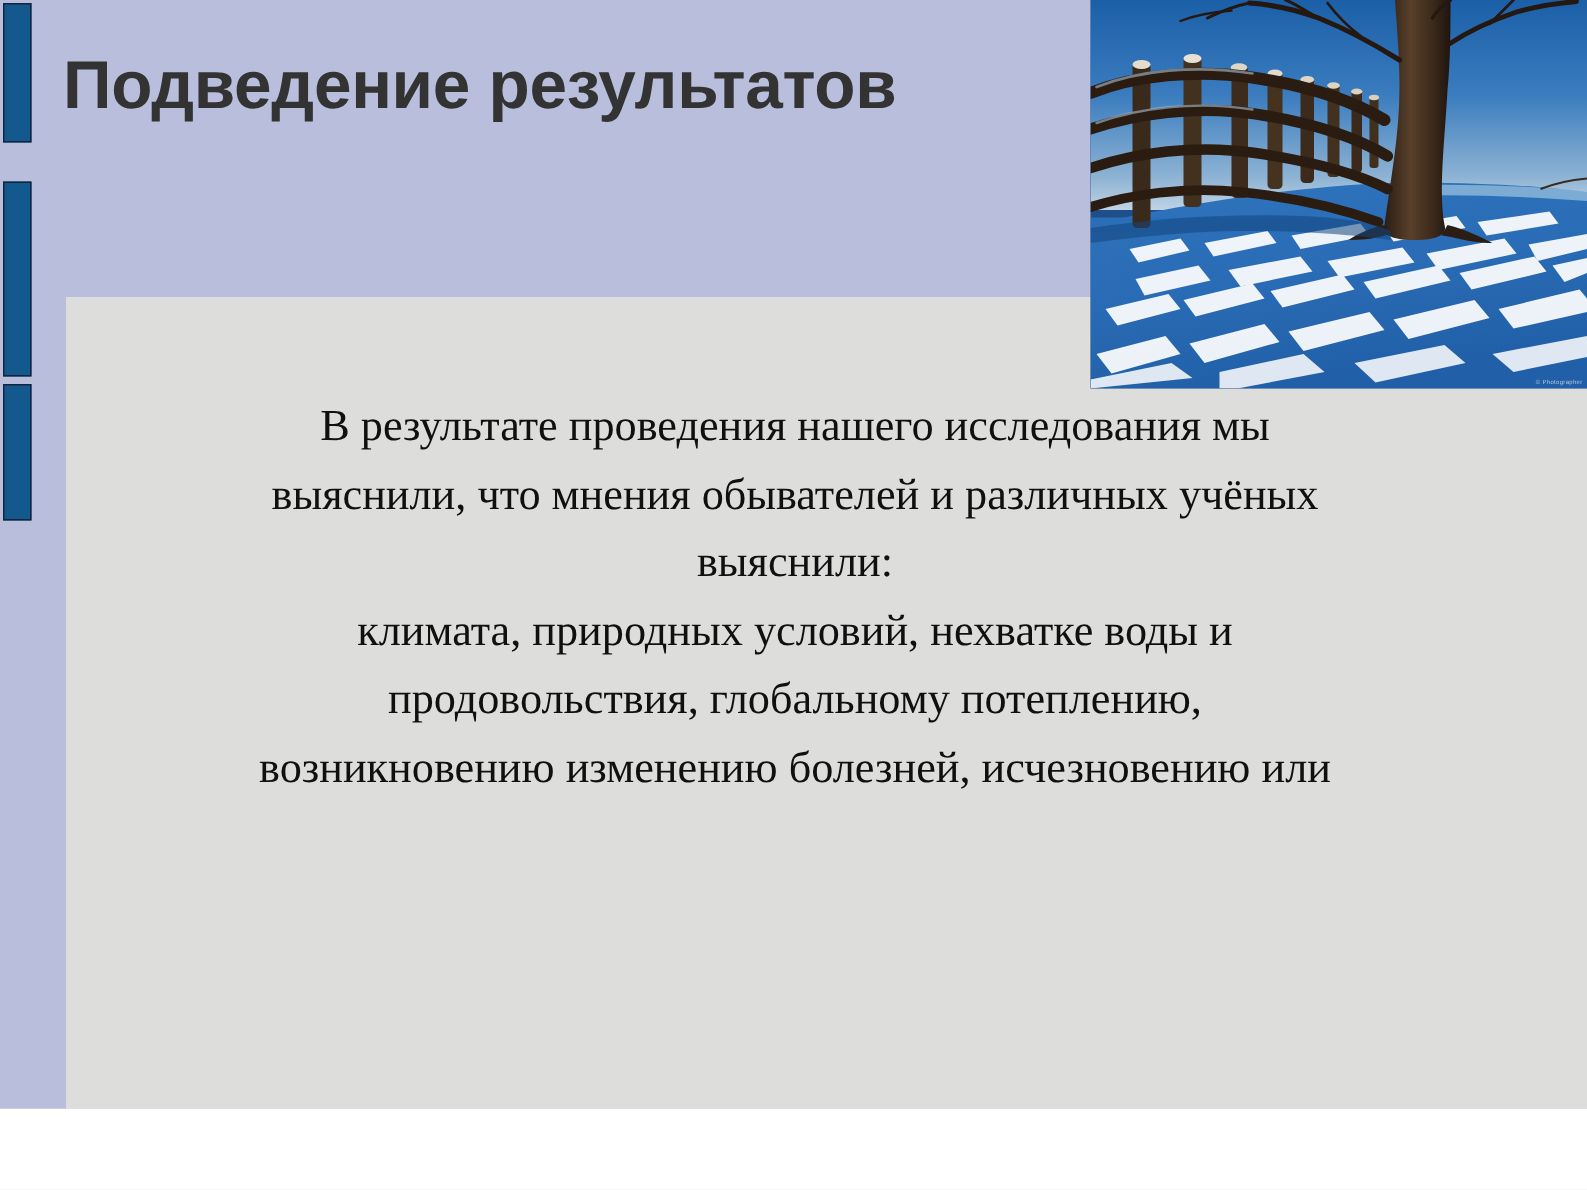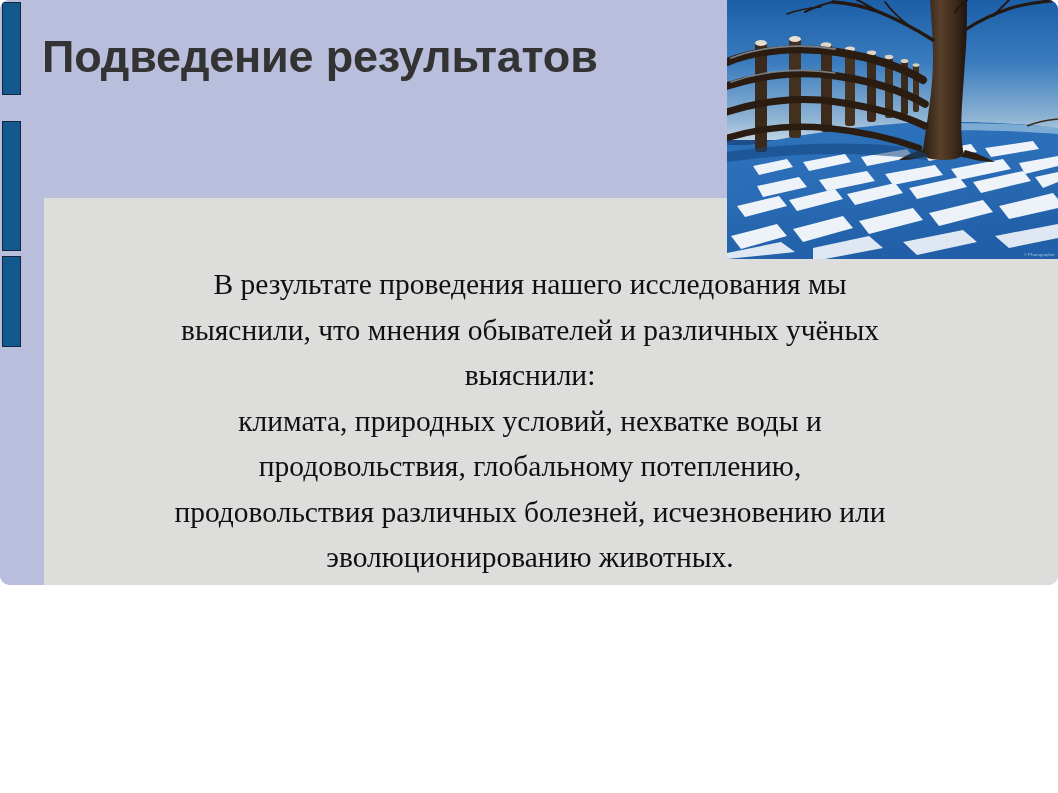--- a/index.html
+++ b/index.html
@@ -10,24 +10,23 @@
   body {
     width: 1058px;
     height: 793px;
     overflow: hidden;
     font-family: "Liberation Sans", sans-serif;
   }
 
   #slide {
     position: relative;
     width: 1058px;
-    height: 585px;
+    height: 739px;
     background: #b8bedb;
     overflow: hidden;
-    border-radius: 10px;
   }
 
   
   .header-band {
     position: absolute;
     left: 0;
     top: 0;
     width: 1058px;
     height: 198px;
     background: #b8bedb;
@@ -249,17 +248,16 @@
     </svg>
     <span class="photo-credit">© Photographer</span>
   </div>
 
   <div class="body-text">
     <span class="bline">В результате проведения нашего исследования мы</span>
     <span class="bline">выяснили, что мнения обывателей и различных учёных</span>
     <span class="bline">выяснили:</span>
     <span class="bline">климата, природных условий, нехватке воды и</span>
     <span class="bline">продовольствия, глобальному потеплению,</span>
-    <span class="bline">продовольствия различных болезней, исчезновению или</span>
-    <span class="bline">эволюционированию животных.</span>
+    <span class="bline">возникновению изменению болезней, исчезновению или</span>
   </div>
 
 </div>
 
 </body></html>

